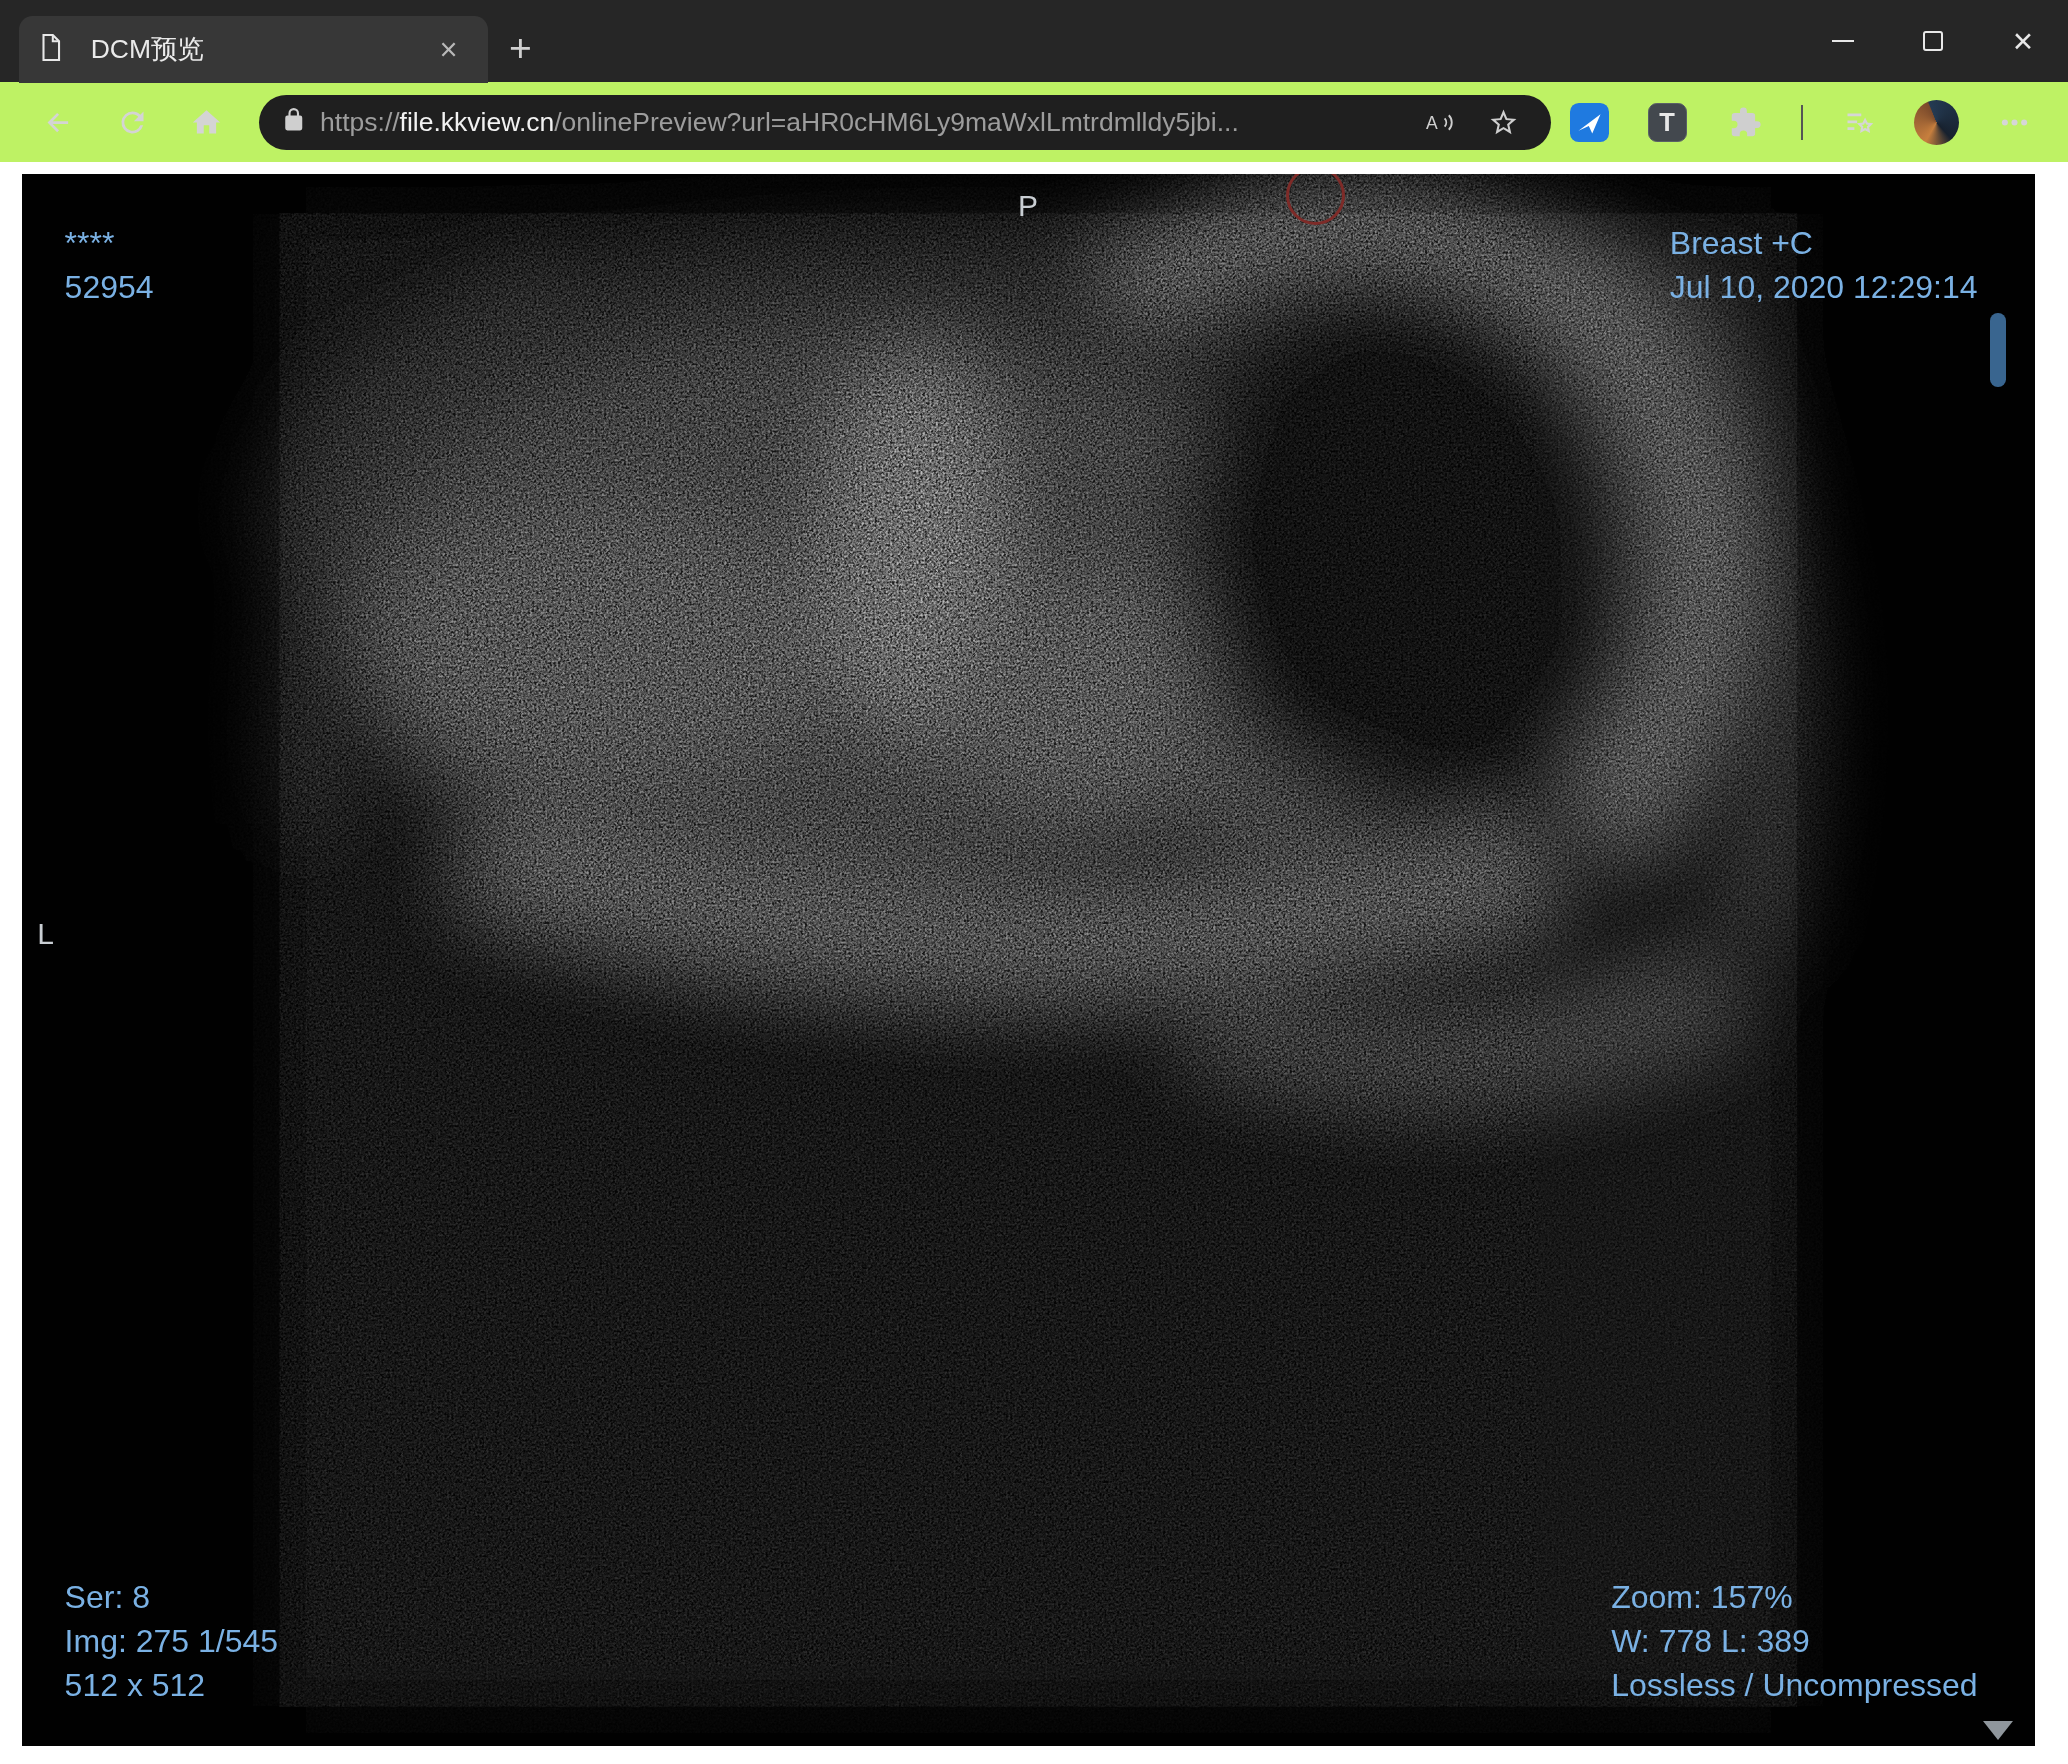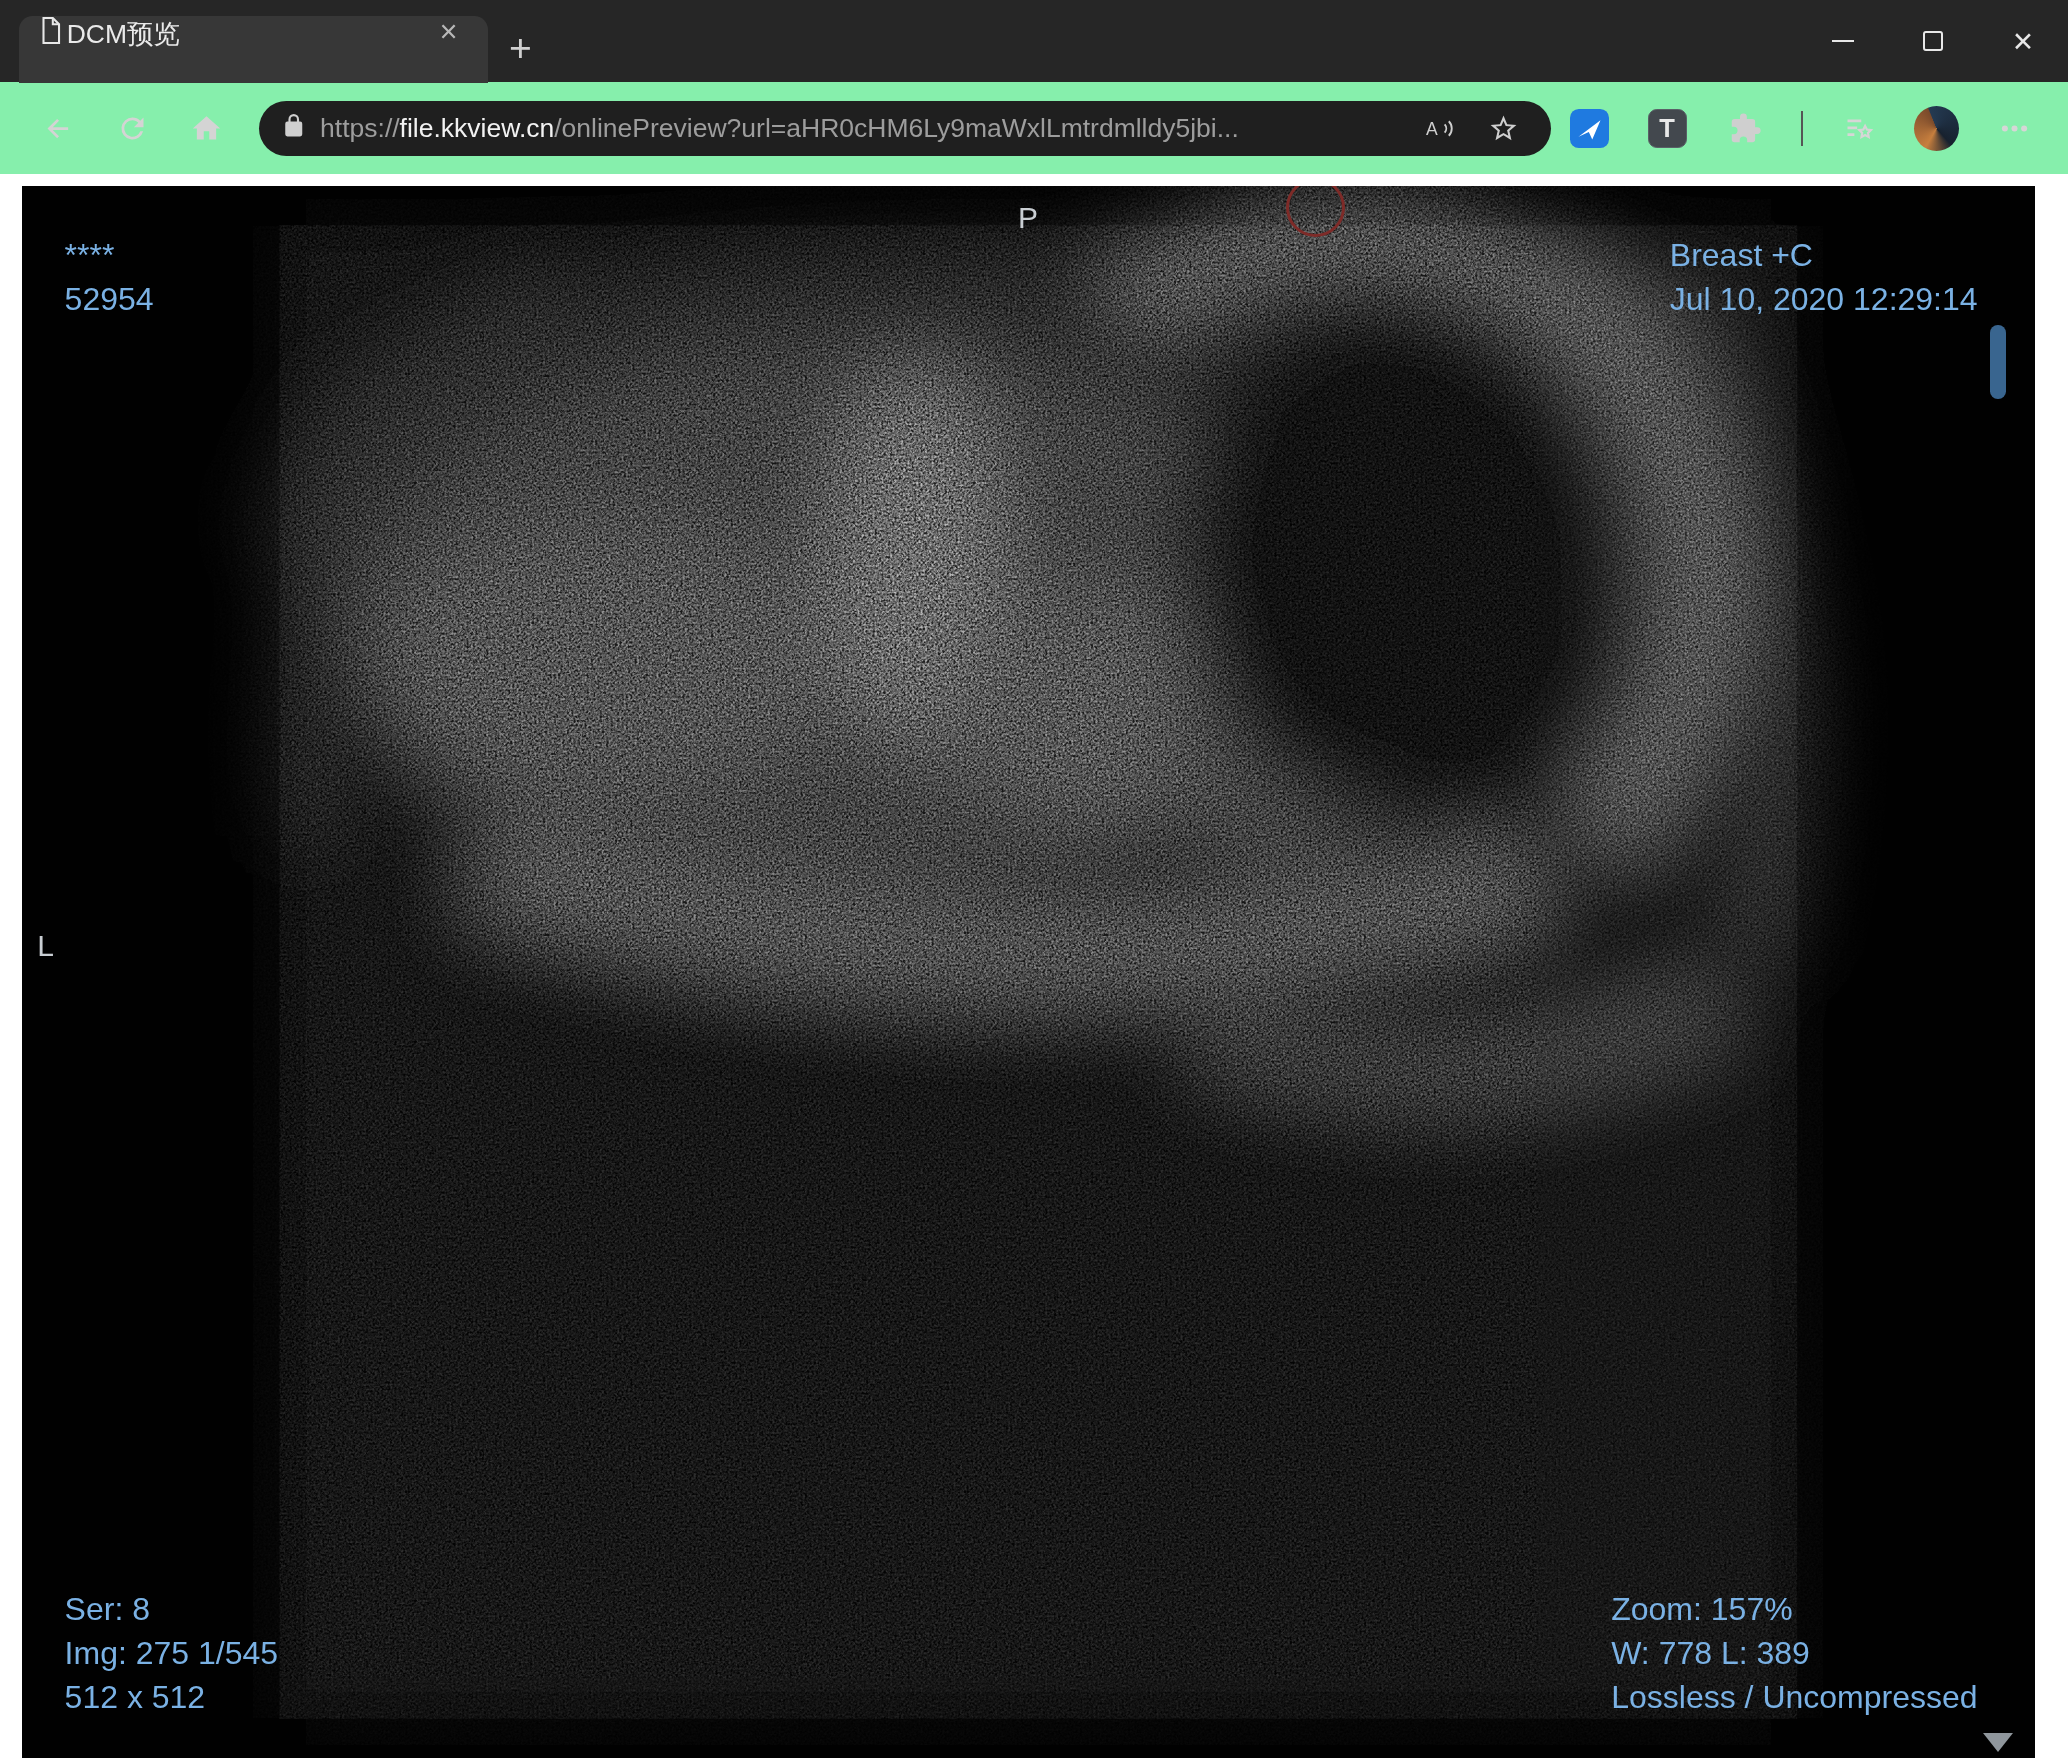--- a/index.html
+++ b/index.html
@@ -2,31 +2,31 @@
 <html style="--overlay-text: #7ab1e4; --orientation-text: #c9ced3; --annotation-red: #7e2b28; --scroll-thumb: #39658f; --blue-extension: #1f7ae0;"><head>
 <meta charset="utf-8">
 <style>
   *{box-sizing:border-box;margin:0;padding:0}
   html,body{width:2068px;height:1764px;overflow:hidden;background:#ffffff;
     font-family:"Liberation Sans","DejaVu Sans",sans-serif;}
 
   
   .tabstrip{position:relative;height:82px;background:#262626}
   .tab{position:absolute;left:18.6px;top:15.7px;width:469px;height:67px;background:#373737;
-    border-radius:13.7px 13.7px 0 0;display:flex;padding:0 19.6px;gap:3px}
+    border-radius:13.7px 13.7px 0 0;display:flex;align-items:center;padding:0 19.6px;gap:27px}
   .tab-title{color:#eaeaea;font-size:26.5px;flex:1;white-space:nowrap;overflow:hidden}
   .tab-close{color:#b8b8b8;font-size:31px;line-height:31px;width:39px;text-align:center;cursor:default}
   .newtab{position:absolute;left:498px;top:27.4px;width:45px;height:45px;color:#cfcfcf;
     font-size:39px;line-height:41px;text-align:center}
   .wincontrols{position:absolute;right:0;top:0;height:82px;display:flex}
   .winbtn{width:90px;height:82px;display:flex;align-items:center;justify-content:center;color:#e8e8e8;font-size:35px}
   .min-glyph{display:block;width:21.6px;height:2.9px;background:#e8e8e8}
   .max-glyph{display:block;width:19.6px;height:19.6px;border:2.5px solid #e8e8e8;border-radius:2.9px}
 
-  .toolbar{height:92px;background:#86efac;display:flex;align-items:center;padding:0 21.6px}
+  .toolbar{height:80px;background:#bef264;display:flex;align-items:center;padding:0 21.6px}
   .nav-btn{width:74px;height:63px;display:flex;align-items:center;justify-content:center}
   .nav-btn svg{width:33px;height:33px}
   .addr{flex:1;height:55px;background:#1f1f1f;border-radius:27.4px;margin:0 15.7px;
     display:flex;align-items:center;padding:0 21.6px;min-width:0;gap:13.7px}
   .url{flex:1;font-size:26.5px;white-space:nowrap;overflow:hidden;color:#9d9d9d}
   .u-dim{color:#9d9d9d}
   .u-host{color:#f2f2f2}
   .addr-ic{width:51px;display:flex;align-items:center;justify-content:center}
   .addr-ic svg{width:31px;height:31px}
   .ext-area{display:flex;align-items:center;gap:33px;padding-right:9.8px}

